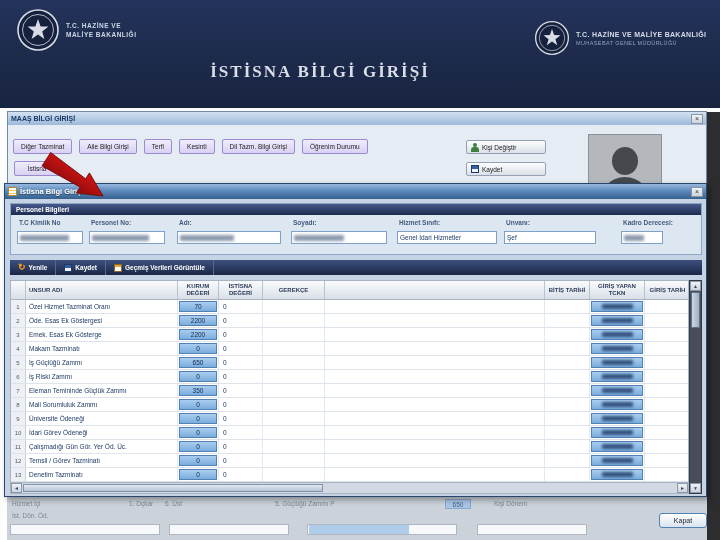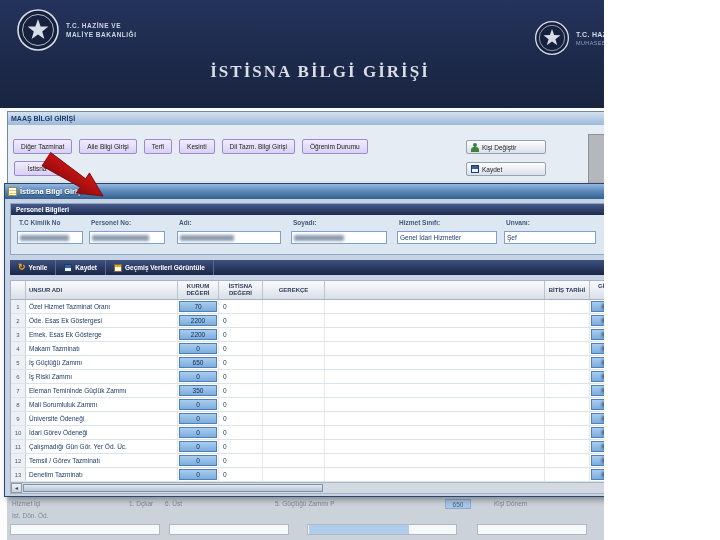--- a/index.html
+++ b/index.html
@@ -1,16 +1,16 @@
 <!DOCTYPE html>
 <html><head>
 <meta charset="utf-8">
 <style>
   html,body{margin:0;padding:0;}
-  .stage{position:relative;width:604px;height:540px;background:#fff;overflow:hidden;
+  .stage{position:relative;width:720px;height:540px;background:#fff;overflow:hidden;
          font-family:"Liberation Sans",sans-serif;}
   button{appearance:none;cursor:default;font-family:inherit;}
 
   
   .top{position:absolute;left:0;top:0;width:720px;height:108px;
        background:linear-gradient(180deg,#24335c 0%,#1c2949 60%,#192440 100%);}
   .logo-left{position:absolute;left:16px;top:8px;display:flex;align-items:center;gap:6px;}
   .emblem{width:44px;height:44px;flex:none;}
   .logo-left .lt{font-size:6.5px;font-weight:bold;letter-spacing:.5px;color:#cdd5e4;line-height:1.4;}
   .logo-right{position:absolute;left:534px;top:20px;display:flex;align-items:center;gap:6px;}

